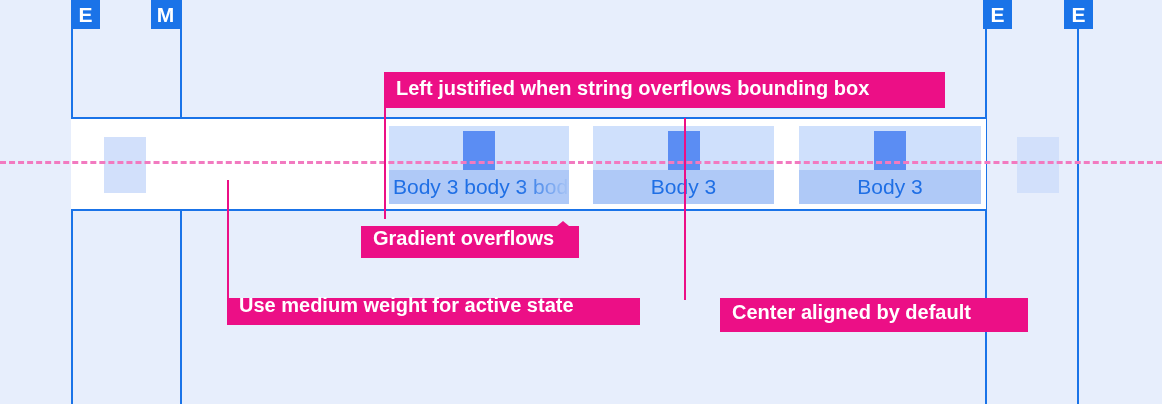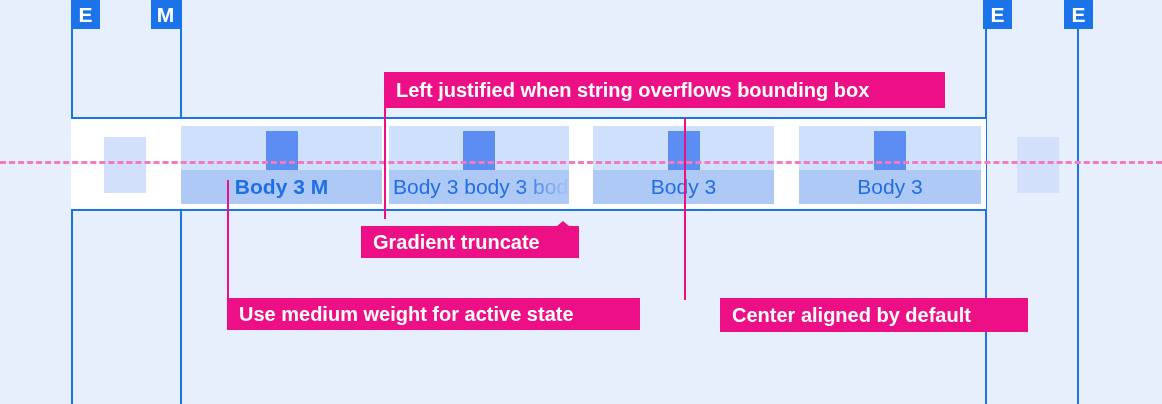--- a/index.html
+++ b/index.html
@@ -143,22 +143,22 @@
   
   .note {
     position: absolute;
     background: #ec0f86;
     color: #ffffff;
     font-size: 20px;
     font-weight: bold;
     font-family: "Liberation Sans", sans-serif;
     white-space: nowrap;
     display: flex;
-    align-items: center;
-    padding: 16px 12px;
+    align-items: flex-end;
+    padding: 8px 12px;
     box-sizing: border-box;
   }
   .note .nub {
     position: absolute;
     top: -5px;
     width: 0;
     height: 0;
     border-left: 6px solid transparent;
     border-right: 6px solid transparent;
     border-bottom: 5px solid #ec0f86;
@@ -177,28 +177,20 @@
   <div class="badge" style="left:71px;top:0">E</div>
   <div class="badge" style="left:151px;top:0">M</div>
   <div class="badge" style="left:983px;top:0">E</div>
   <div class="badge" style="left:1064px;top:0">E</div>
 
   <div id="bar"></div>
 
   <div class="endcap" style="left:104px;top:137px"></div>
   <div class="endcap" style="left:1017px;top:137px"></div>
 
-  <div class="cell active" style="left:181px;width:201px">
-    <div class="icon-band">
-      <div class="icon"></div>
-    </div>
-    <div class="label-band">
-      <div class="label">Body 3 M</div>
-    </div>
-  </div>
 
   <div class="cell overflow" style="left:389px;width:180px">
     <div class="icon-band">
       <div class="icon"></div>
     </div>
     <div class="label-band">
       <div class="label">Body 3 body 3 body 3</div>
     </div>
   </div>
 
@@ -225,21 +217,21 @@
   <div class="pline" style="left:384px;top:107px;width:2px;height:112px"></div>
   <div class="pline" style="left:227px;top:180px;width:2px;height:120px"></div>
   <div class="pline" style="left:684px;top:118px;width:2px;height:182px"></div>
 
   <div class="note" style="left:384px;top:72px;width:561px;height:36px">
     <span>Left justified when string overflows bounding box</span>
   </div>
 
   <div class="note" style="left:361px;top:226px;width:218px;height:32px">
     <span class="nub" style="right:10px"></span>
-    <span>Gradient truncate</span>
+    <span>Gradient overflows</span>
   </div>
 
   <div class="note" style="left:227px;top:298px;width:413px;height:27px">
     <span>Use medium weight for active state</span>
   </div>
 
   <div class="note" style="left:720px;top:298px;width:308px;height:34px">
     <span>Center aligned by default</span>
   </div>
 

